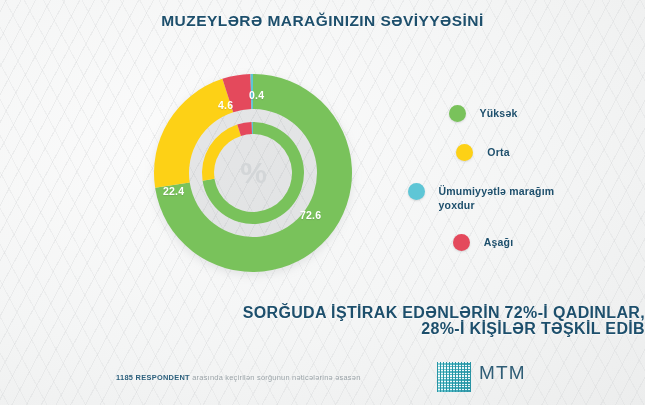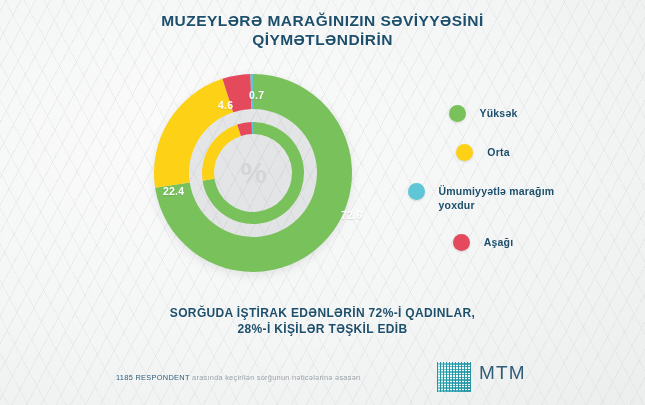--- a/index.html
+++ b/index.html
@@ -134,43 +134,43 @@
     letter-spacing: 0.2px;
     padding-top: 2px;
   }
 
   
   .subtitle {
     position: absolute;
     top: 305px;
     left: 0;
     width: 645px;
-    text-align: center;
+    text-align: right;
     color: #1d4f6c;
-    font-size: 12px;
+    font-size: 16px;
     font-weight: bold;
     letter-spacing: 0.35px;
     line-height: 16px;
     text-shadow: 0 1px 0 rgba(255,255,255,0.6);
   }
   .subtitle-line { display: block; }
 
   
   .footer-note {
     position: absolute;
     left: 116px;
     top: 373px;
     font-size: 7.4px;
     letter-spacing: 0.25px;
     color: #9aa3a8;
     white-space: nowrap;
   }
   .footer-note b {
     color: #2b5f7c;
-    font-weight: normal;
+    font-weight: bold;
     letter-spacing: 0.3px;
   }
 
   .logo {
     position: absolute;
     left: 437px;
     top: 362px;
     display: flex;
     align-items: flex-start;
   }
@@ -195,45 +195,44 @@
     font-weight: normal;
   }
 </style>
 </head>
 <body>
 
 <div id="infographic">
 
   <div class="title">
     <span class="title-line">MUZEYLƏRƏ MARAĞINIZIN SƏVİYYƏSİNİ</span>
-    <span class="title-line">QİYMƏTLƏNDİRİN</span>
   </div>
 
   <div class="chart-wrap">
     <div class="donut-shadow"></div>
     <svg class="donut-svg" width="202" height="202" viewBox="0 0 202 202">
       <g id="outer-ring">
           <path d="M 101 2 A 99 99 0 1 1 3.1234772709465233 115.87233332295496 L 37.72628833677351 110.61443770372846 A 64 64 0 1 0 101 37 Z" fill="#79c25b"></path>
           <path d="M 3.1234772709465233 115.87233332295496 A 99 99 0 0 1 70.40731755688019 6.845404886779804 L 81.22291236000336 40.132382957110174 A 64 64 0 0 0 37.72628833677351 110.61443770372846 Z" fill="#fdd116"></path>
           <path d="M 70.40731755688019 6.845404886779804 A 99 99 0 0 1 98.51212055110955 2.0312652609533046 L 99.39167389162638 37.020211885868804 A 64 64 0 0 0 81.22291236000336 40.132382957110174 Z" fill="#e4495c"></path>
           <path d="M 98.51212055110955 2.0312652609533046 A 99 99 0 0 1 100.99999999999999 2 L 100.99999999999999 37 A 64 64 0 0 0 99.39167389162638 37.020211885868804 Z" fill="#5ec6d6"></path>
         </g>
       <g id="inner-ring">
           <path d="M 101 50 A 51 51 0 1 1 50.578761018366386 108.6615050451586 L 62.44258195522136 106.85879797570952 A 39 39 0 1 0 101 62 Z" fill="#79c25b"></path>
           <path d="M 50.578761018366386 108.6615050451586 A 51 51 0 0 1 85.24013328687768 52.49611766894717 L 88.94833721937704 63.908795864489015 A 39 39 0 0 0 62.44258195522136 106.85879797570952 Z" fill="#fdd116"></path>
           <path d="M 85.24013328687768 52.49611766894717 A 51 51 0 0 1 99.71836513238976 50.0161063465517 L 100.01992627770983 62.0123166179513 A 39 39 0 0 0 88.94833721937704 63.908795864489015 Z" fill="#e4495c"></path>
           <path d="M 99.71836513238976 50.0161063465517 A 51 51 0 0 1 100.99999999999999 50 L 100.99999999999999 62 A 39 39 0 0 0 100.01992627770983 62.0123166179513 Z" fill="#5ec6d6"></path>
         </g>
     </svg>
     <div class="center-pct">%</div>
 
-    <div class="slice-label" style="left:148px; top:137px;margin-left:41px;">72.6</div>
+    <div class="slice-label" style="left:148px; top:137px;">72.6</div>
     <div class="slice-label" style="left:11px; top:69px;margin-top:44px;">22.4</div>
     <div class="slice-label" style="left:66px; top:27px;">4.6</div>
-    <div class="slice-label" style="left:97px; top:17px;">0.7</div>
+    <div class="slice-label" style="left:97px; top:17px;">0.4</div>
   </div>
 
   <div class="legend">
     <div class="legend-item">
       <span class="legend-dot" style="background:#79c25b"></span>
       <span class="legend-text">Yüksək</span>
     </div>
     <div class="legend-item">
       <span class="legend-dot" style="background:#fdd116"></span>
       <span class="legend-text">Orta</span>

